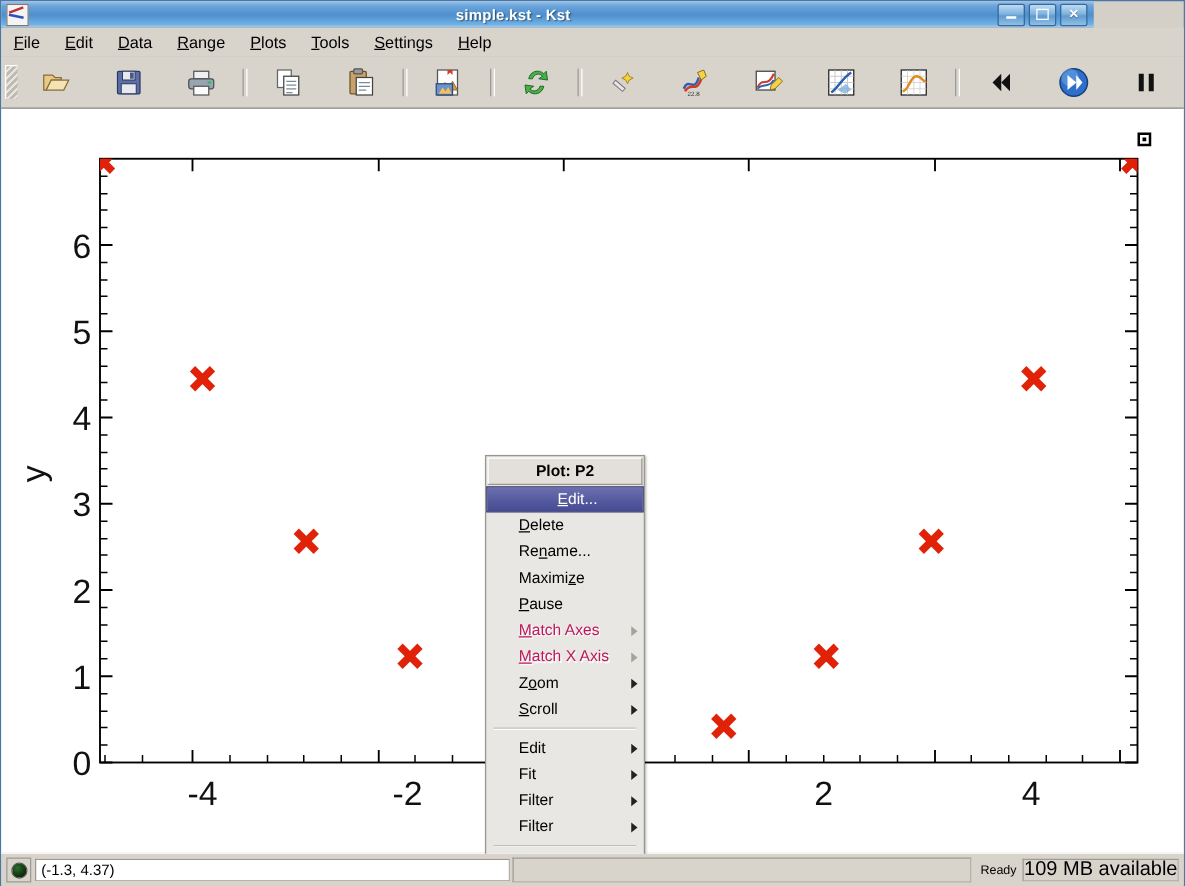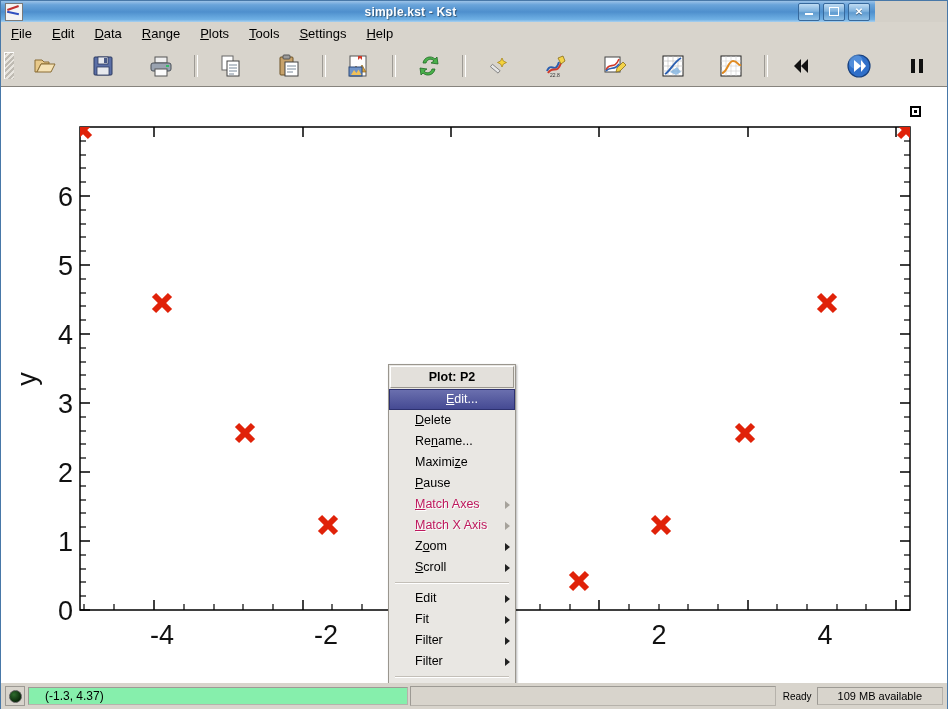--- a/index.html
+++ b/index.html
@@ -183,42 +183,42 @@
     border: 1px solid #9d9a94; background: #d8d4cc;
     flex: 0 0 auto;
   }
   .sb-led {
     width: 11px; height: 11px; border-radius: 50%;
     background: radial-gradient(circle at 35% 32%, #2e6b2e, #0a2a0a 70%);
     border: 1px solid #5a5a5a;
   }
   .sb-coord {
     flex: 0 0 auto; width: 380px; height: 18px;
-    margin-left: 3px; padding-left: 16px;
+    margin-left: 3px; padding-left: 4px;
     font-size: 12px; color: #000;
     display: flex; align-items: center;
     border: 1px solid #b6b2ab;
     border-top-color: #9d9a94; border-left-color: #9d9a94;
-    background: #86efac;
+    background: #ffffff;
     box-sizing: border-box;
   }
   .sb-mid {
     flex: 1 1 auto; height: 18px; margin: 0 2px;
     border: 1px solid #b6b2ab;
     border-top-color: #9d9a94; border-left-color: #9d9a94;
     background: #d8d4cc;
   }
   .sb-ready {
     flex: 0 0 auto; padding: 0 5px; height: 18px;
     font-size: 10px; color: #000;
     display: flex; align-items: center; justify-content: flex-end;
   }
   .sb-mem {
-    flex: 0 0 auto; height: 18px; margin-right: 4px; padding: 0 20px;
-    font-size: 11px; color: #000;
+    flex: 0 0 auto; height: 18px; margin-right: 4px; padding: 0 0;
+    font-size: 16px; color: #000;
     display: flex; align-items: center;
     border: 1px solid #b6b2ab;
     border-top-color: #9d9a94; border-left-color: #9d9a94;
     background: #d8d4cc;
     box-sizing: border-box;
   }
 </style>
 </head>
 <body>
 

